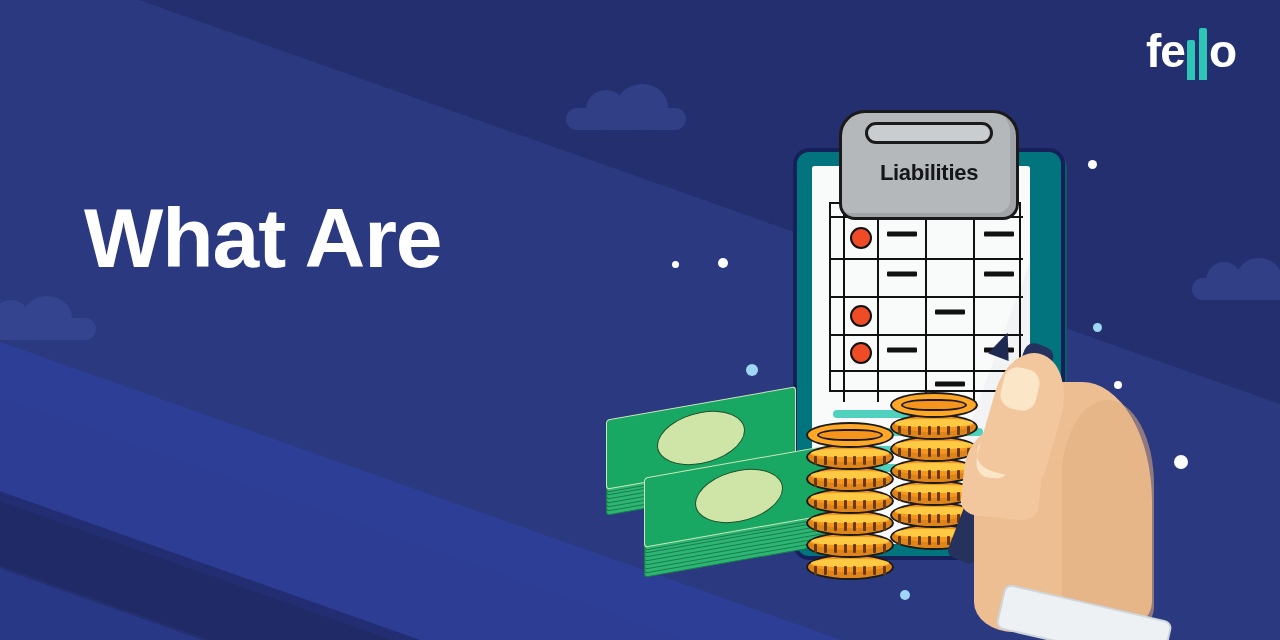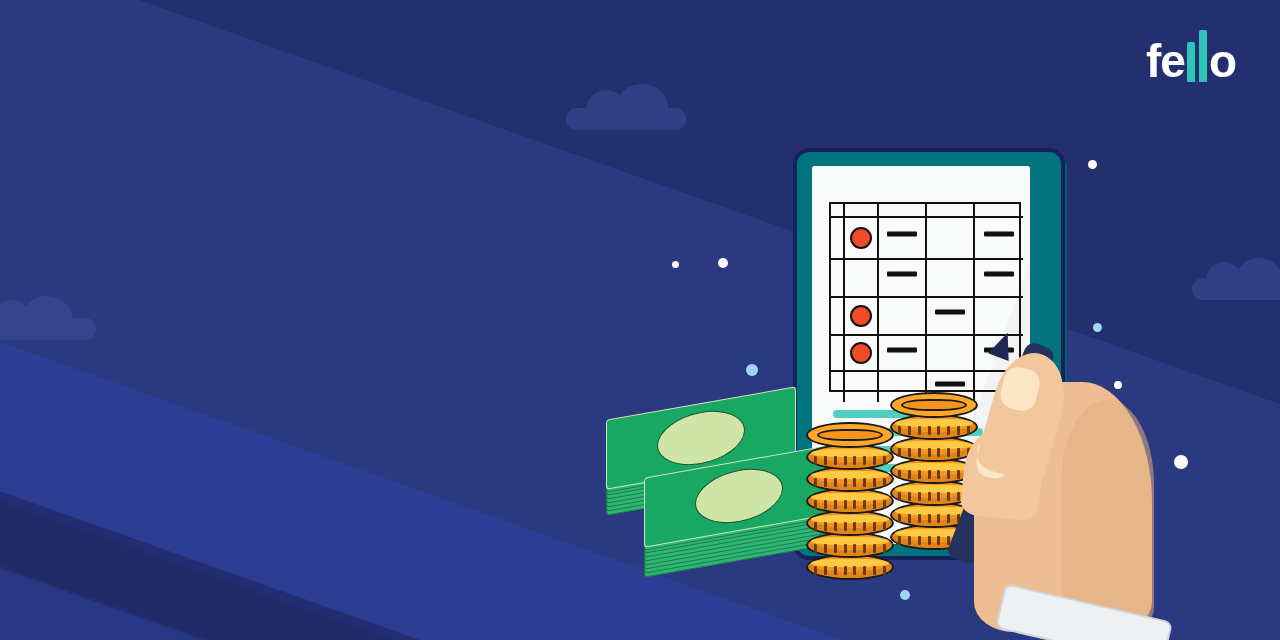--- a/index.html
+++ b/index.html
@@ -43,21 +43,21 @@
   .line1 {
     font-size:84px; font-weight:bold; letter-spacing:-1px;
     color:#ffffff; line-height:1.0; white-space:nowrap;
   }
   .line2 {
     font-size:84px; font-weight:bold; letter-spacing:-1px;
     color:#f9d37c; line-height:1.0; margin-top:46px; white-space:nowrap;
   }
 
   
-  .logo { position:absolute; right:44px; top:28px; height:56px; display:flex; align-items:flex-end;margin-left:20px; }
+  .logo { position:absolute; right:44px; top:28px; height:56px; display:flex; align-items:flex-start;margin-left:20px; }
   .logo-text { font-size:46px; font-weight:bold; color:#ffffff; letter-spacing:-1px; line-height:1; }
   .logo-bars { display:flex; align-items:flex-end; gap:4px; margin:0 2px 2px 2px; }
   .logo-bars span { display:block; width:8px; background:#2ec4b6; border-radius:2px 2px 0 0; }
   .logo-bars .b1 { height:40px; }
   .logo-bars .b2 { height:52px; }
 
   
   .clipboard { position:absolute; left:793px; top:148px; width:272px; height:412px; }
   .cb-back {
     position:absolute; inset:0; background:#01747d;
@@ -267,20 +267,21 @@
   <div class="logo">
     <span class="logo-text">fe</span>
     <span class="logo-bars">
       <span class="b1"></span>
         <span class="b2"></span>
     </span>
     <span class="logo-text">o</span>
   </div>
 
   <div class="headline">
+    <div class="line1">What Are</div>
   </div>
 
   <div class="clipboard">
     <div class="cb-shadow"></div>
     <div class="cb-back"></div>
     <div class="cb-paper"></div>
     <div class="cb-gloss"></div>
 
     <div class="cb-table">
 
@@ -343,20 +344,25 @@
       <div class="cell r-last"></div>
     </div>
 
     <div class="cb-lines">
       <span class="w1"></span>
         <span class="w2"></span>
         <span class="w3"></span>
         <span class="w4"></span>
     </div>
 
+    <div class="cb-clip">
+      <div class="body"></div>
+      <div class="slot"></div>
+      <div class="label">Liabilities</div>
+    </div>
   </div>
 
   <div class="notes">
     <div class="note-stack ns1">
       <div class="layers">
         <i style="top:26px"></i>
           <i style="top:22px"></i>
           <i style="top:18px"></i>
         <i style="top:14px"></i>
           <i style="top:10px"></i>

